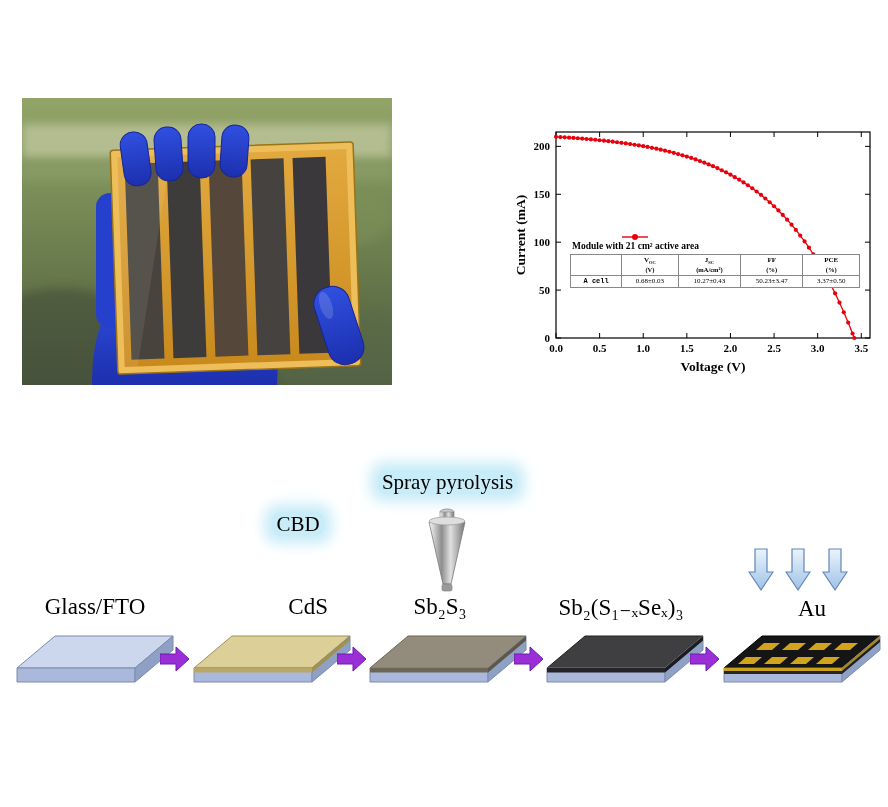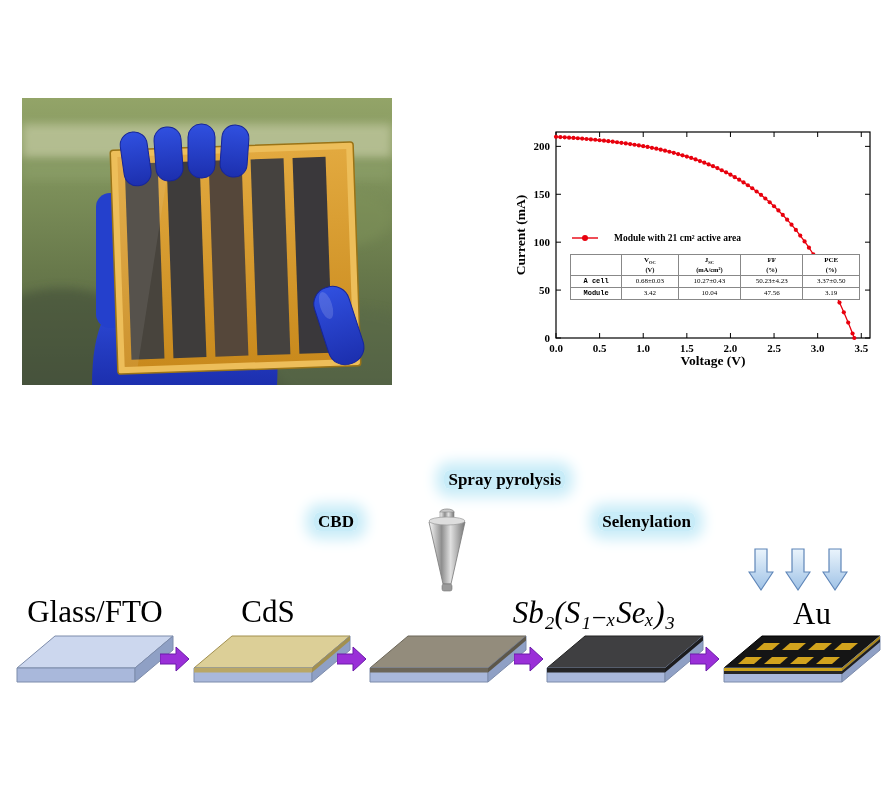--- a/index.html
+++ b/index.html
@@ -6,52 +6,52 @@
   .page{position:relative;width:888px;height:807px;background:#ffffff;overflow:hidden;
         font-family:"Liberation Serif","DejaVu Serif",serif;color:#000;}
 
   
   .photo{position:absolute;left:22px;top:98px;width:370px;height:287px;}
 
   
   .chart-wrap{position:absolute;left:512px;top:112px;width:372px;height:272px;}
   #chart-svg{position:absolute;left:0;top:0;}
   #chart-svg text.tick{font-family:"Liberation Serif","DejaVu Serif",serif;font-size:11px;font-weight:bold;}
-  .xlabel{position:absolute;left:44px;top:241px;width:314px;text-align:center;
+  .xlabel{position:absolute;left:44px;top:247px;width:314px;text-align:center;
           font-weight:bold;font-size:13.5px;}
   .ylabel{position:absolute;left:-70px;top:114px;width:160px;height:18px;text-align:center;
           font-weight:bold;font-size:13.5px;transform:rotate(-90deg);}
-  .legend{position:absolute;left:60px;top:121px;display:flex;align-items:center;gap:16px;}
+  .legend{position:absolute;left:60px;top:121px;display:flex;align-items:center;gap:0;flex-direction:column;}
   .legend-text{font-weight:bold;font-size:9.5px;white-space:nowrap;}
   .red-stroke{stroke:var(--series-red);stroke-width:1.4;}
   .red-fill{fill:var(--series-red);}
   table.inset{position:absolute;left:58px;top:142px;width:290px;border-collapse:collapse;
               background:#fff;text-align:center;font-size:7px;line-height:1.25;}
   table.inset th,table.inset td{border:1px solid #888;padding:1px 2px;font-weight:normal;}
   table.inset th{font-weight:bold;}
   table.inset th sub{font-size:4.5px;}
   table.inset .unit{display:block;font-weight:bold;font-size:6.5px;}
   table.inset td.rowhead{font-weight:bold;font-family:Liberation Mono, monospace;}
 
   
   .process{position:absolute;left:0;top:460px;width:888px;height:270px;}
-  .method{position:absolute;text-align:right;font-weight:bold;font-size:17px;line-height:1.2;}
+  .method{position:absolute;text-align:center;font-weight:normal;font-size:21px;line-height:1.2;}
   .hl{background:var(--label-highlight);box-shadow:0 0 14px 8px var(--label-highlight);
       border-radius:6px;padding:0 4px;}
   .m-spray{left:330px;top:10px;width:235px;}
   .m-cbd{left:238px;top:52px;width:120px;}
   .m-sel{left:530px;top:52px;width:165px;}
   .m-sput{left:725px;top:52px;width:150px;}
   .nozzle{position:absolute;left:424px;top:44px;}
   .sput-arrows{position:absolute;left:748px;top:88px;display:flex;gap:11px;}
-  .step-label{position:absolute;font-size:31px;text-align:center;white-space:nowrap;}
+  .step-label{position:absolute;font-size:23px;text-align:center;white-space:nowrap;}
   .s0{left:20px;top:134px;width:150px;}
-  .s1{left:208px;top:134px;width:120px;}
+  .s1{left:208px;top:134px;width:120px;text-align:right;}
   .s2{left:380px;top:134px;width:120px;}
-  .s3{left:505px;top:134px;width:178px;font-style:italic;}
+  .s3{left:532px;top:134px;width:178px;}
   .s4{left:772px;top:136px;width:80px;}
   .slab{position:absolute;top:168px;}
   .sl0{left:15px}.sl1{left:192px}.sl2{left:368px}.sl3{left:545px}.sl4{left:722px}
   .parrow{position:absolute;top:186px;}
   .pa0{left:160px}.pa1{left:337px}.pa2{left:514px}.pa3{left:690px}
   .parrow-shape{fill:var(--process-arrow-purple);stroke:#6b1aa8;stroke-width:1;}
   .defs-svg{position:absolute;width:0;height:0;}
 </style>
 </head>
 <body>
@@ -243,29 +243,22 @@
         <th></th>
         <th><span>V</span><sub>OC</sub><span class="unit">(V)</span></th>
         <th><span>J</span><sub>SC</sub><span class="unit">(mA/cm²)</span></th>
         <th><span>FF</span><sub></sub><span class="unit">(%)</span></th>
         <th><span>PCE</span><sub></sub><span class="unit">(%)</span></th>
       </tr>
       <tr>
         <td class="rowhead">A cell</td>
         <td>0.68±0.03</td>
         <td>10.27±0.43</td>
-        <td>50.23±4.23</td>
+        <td>50.23±3.47</td>
         <td>3.37±0.50</td>
-      </tr>
-      <tr>
-        <td class="rowhead">Module</td>
-        <td>3.42</td>
-        <td>10.04</td>
-        <td>47.56</td>
-        <td>3.19</td>
       </tr>
     </tbody>
       </table>
   </div>
 
   <div class="process">
 
     <svg class="defs-svg" aria-hidden="true">
       <defs>
         <linearGradient id="sputG" x1="0" y1="0" x2="0" y2="1">
@@ -276,21 +269,20 @@
           <stop offset="0" stop-color="#fafafa"></stop>
             <stop offset="0.35" stop-color="#8e8e8e"></stop>
           <stop offset="0.6" stop-color="#e0e0e0"></stop>
             <stop offset="1" stop-color="#777777"></stop>
         </linearGradient>
       </defs>
     </svg>
 
     <div class="method m-spray"><span class="hl">Spray pyrolysis</span></div>
     <div class="method m-cbd"><span class="hl">CBD</span></div>
-    <div class="method m-sel"><span class="hl">Selenylation</span></div>
 
     <svg class="nozzle" width="46" height="90" viewBox="0 0 46 90">
       <ellipse cx="23" cy="8" rx="7" ry="3" fill="#c9c9c9" stroke="#8a8a8a" stroke-width="0.8"></ellipse>
       <rect x="16" y="8" width="14" height="8" fill="url(#nozzG)" stroke="#8a8a8a" stroke-width="0.6"></rect>
       <path d="M5,18 Q23,12 41,18 L27,80 L19,80 Z" fill="url(#nozzG)" stroke="#777" stroke-width="0.8"></path>
       <ellipse cx="23" cy="17" rx="18" ry="4" fill="#dedede" stroke="#999" stroke-width="0.7"></ellipse>
       <rect x="18" y="80" width="10" height="7" rx="2" fill="#9a9a9a" stroke="#777" stroke-width="0.6"></rect>
     </svg>
 
     <div class="sput-arrows">
@@ -300,20 +292,21 @@
       <svg width="26" height="44" viewBox="0 0 26 44">
         <polygon points="7,1 19,1 19,24 25,24 13,42 1,24 7,24" fill="url(#sputG)" stroke="#5f86b8" stroke-width="1.2"></polygon>
       </svg>
       <svg width="26" height="44" viewBox="0 0 26 44">
         <polygon points="7,1 19,1 19,24 25,24 13,42 1,24 7,24" fill="url(#sputG)" stroke="#5f86b8" stroke-width="1.2"></polygon>
       </svg>
     </div>
 
     <div class="step-label s0">Glass/FTO</div>
     <div class="step-label s1">CdS</div>
+    <div class="step-label s2">Sb₂S₃</div>
     <div class="step-label s3">Sb₂(S₁₋ₓSeₓ)₃</div>
     <div class="step-label s4">Au</div>
 
     <svg class="slab sl0" width="160" height="62" viewBox="0 0 160 62">
       <polygon points="2,40 120,40 158,8 40,8" fill="#ccd7ee" stroke="#7d8cab" stroke-width="1"></polygon>
       <polygon points="2,40 120,40 120,54 2,54" fill="#a9b8db" stroke="#7d8cab" stroke-width="1"></polygon>
       <polygon points="120,40 158,8 158,22 120,54" fill="#8fa0c5" stroke="#7d8cab" stroke-width="1"></polygon>
     </svg>
 
     <svg class="slab sl1" width="160" height="62" viewBox="0 0 160 62">

